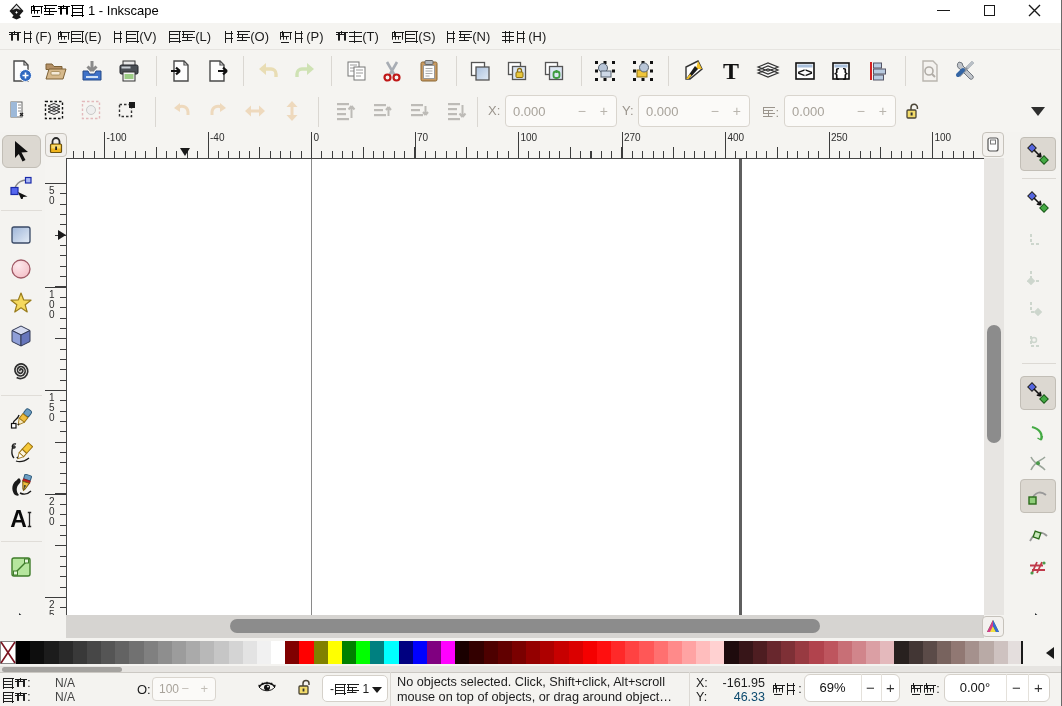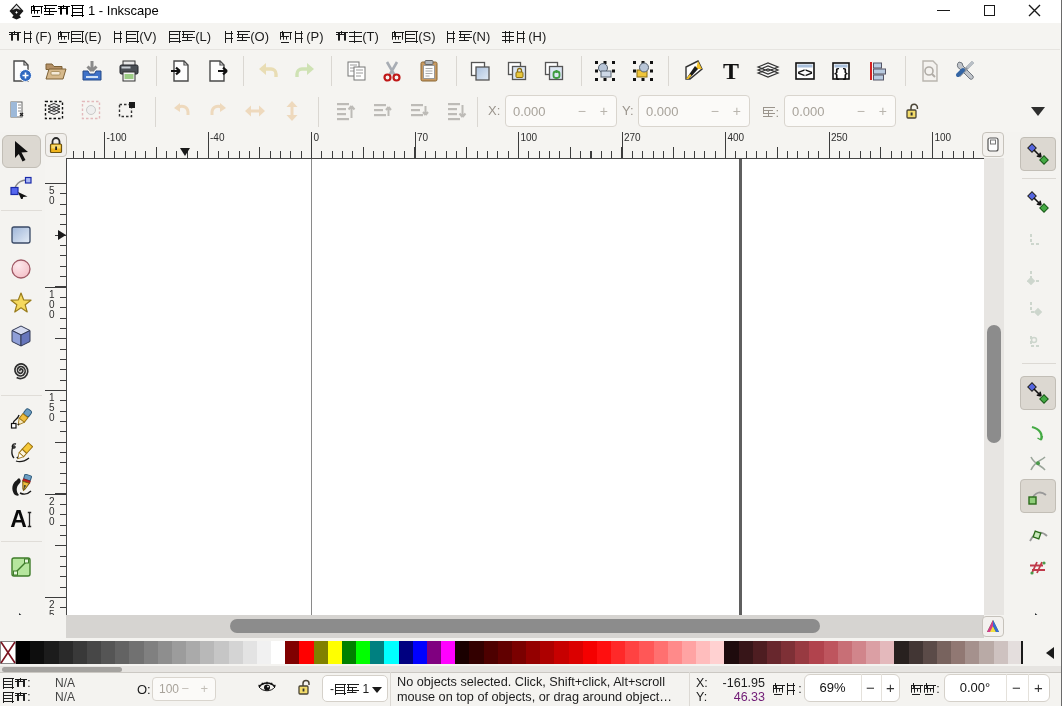--- a/index.html
+++ b/index.html
@@ -701,21 +701,21 @@
   </svg>
 <div class="ab" style="left:322px;top:675px;width:66px;height:27px;background:#fff;border:1px solid #d5d1ca;border-radius:5px"></div>
 <div class="ab" style="left:330px;top:682px;font-size:12px;color:#1c1c1c">-<i style="display:inline-block;width:11.6px;height:11.2px;vertical-align:-2px;background-image:linear-gradient(#1c1c1c,#1c1c1c),linear-gradient(#1c1c1c,#1c1c1c),linear-gradient(#1c1c1c,#1c1c1c),linear-gradient(#1c1c1c,#1c1c1c),linear-gradient(#1c1c1c,#1c1c1c),linear-gradient(#1c1c1c,#1c1c1c);background-position:0% 2%,0% 96%,2% 0%,95% 0%,10% 33%,10% 64%;background-size:100% 1.25px,100% 1.25px,1.25px 100%,1.25px 100%,80% 1.25px,80% 1.25px;background-repeat:no-repeat;margin:0 0.5px;"></i><i style="display:inline-block;width:11.6px;height:11.2px;vertical-align:-2px;background-image:linear-gradient(#1c1c1c,#1c1c1c),linear-gradient(#1c1c1c,#1c1c1c),linear-gradient(#1c1c1c,#1c1c1c),linear-gradient(#1c1c1c,#1c1c1c),linear-gradient(#1c1c1c,#1c1c1c),linear-gradient(#1c1c1c,#1c1c1c);background-position:0% 4%,4% 0%,10% 30%,0% 58%,47% 58%,10% 86%;background-size:100% 1.25px,1.25px 55%,85% 1.25px,100% 1.25px,1.25px 42%,80% 1.25px;background-repeat:no-repeat;margin:0 0.5px;"></i> 1</div>
 <div class="ab" style="left:372px;top:687px;width:0;height:0;border-left:5px solid transparent;border-right:5px solid transparent;border-top:6px solid #1a1a1a"></div>
 <div class="ab" style="left:390px;top:672px;width:1px;height:34px;background:#dcd9d4"></div>
 <div class="ab" style="left:397px;top:675px;width:290px;font-size:12.7px;line-height:14.5px;color:#1c1c1c;white-space:nowrap">No objects selected. Click, Shift+click, Alt+scroll<br>mouse on top of objects, or drag around object…</div>
 <div class="ab" style="left:689px;top:672px;width:1px;height:34px;background:#dcd9d4"></div>
 <div class="ab" style="left:696px;top:676px;font-size:12.5px;color:#1c1c1c">X:</div>
 <div class="ab" style="left:696px;top:690px;font-size:12.5px;color:#1c1c1c">Y:</div>
 <div class="ab" style="left:713px;top:676px;width:52px;text-align:right;font-size:12.5px;color:#1c1c1c">-161.95</div>
-<div class="ab" style="left:713px;top:690px;width:52px;text-align:right;font-size:12.5px;color:#701a75">46.33</div>
+<div class="ab" style="left:713px;top:690px;width:52px;text-align:right;font-size:12.5px;color:#0c4a6e">46.33</div>
 <div class="ab" style="left:772px;top:682px;font-size:12.5px;color:#1c1c1c"><i style="display:inline-block;width:12.1px;height:11.6px;vertical-align:-2px;background-image:linear-gradient(#1c1c1c,#1c1c1c),linear-gradient(#1c1c1c,#1c1c1c),linear-gradient(#1c1c1c,#1c1c1c),linear-gradient(#1c1c1c,#1c1c1c),linear-gradient(#1c1c1c,#1c1c1c),linear-gradient(#1c1c1c,#1c1c1c),linear-gradient(#1c1c1c,#1c1c1c),linear-gradient(#1c1c1c,#1c1c1c);background-position:0% 12%,20% 0%,0% 44%,30% 44%,30% 44%,90% 44%,30% 98%,60% 60%;background-size:100% 1.25px,1.25px 40%,1.25px 56%,70% 1.25px,1.25px 56%,1.25px 56%,70% 1.25px,1.25px 30%;background-repeat:no-repeat;margin:0 0.5px;"></i><i style="display:inline-block;width:12.1px;height:11.6px;vertical-align:-2px;background-image:linear-gradient(#1c1c1c,#1c1c1c),linear-gradient(#1c1c1c,#1c1c1c),linear-gradient(#1c1c1c,#1c1c1c),linear-gradient(#1c1c1c,#1c1c1c);background-position:14% 0%,40% 20%,68% 0%,40% 62%;background-size:1.25px 100%,60% 1.25px,1.25px 100%,60% 1.25px;background-repeat:no-repeat;margin:0 0.5px;"></i>:</div>
 <div class="ab" style="left:804px;top:674px;width:96px;height:28px;background:#fff;border:1px solid #d5d1ca;border-radius:6px"></div>
 <div class="ab" style="left:804px;top:674px;width:58px;height:28px;border-right:1px solid #e4e1db;text-align:center;font-size:13px;color:#111;line-height:27px">69%</div>
 <div class="ab" style="left:881px;top:674px;width:1px;height:28px;background:#e4e1db"></div>
 <div class="ab" style="left:866px;top:679px;font-size:15px;color:#333">−</div>
 <div class="ab" style="left:886px;top:679px;font-size:15px;color:#333">+</div>
 <div class="ab" style="left:910px;top:682px;font-size:12.5px;color:#1c1c1c"><i style="display:inline-block;width:12.1px;height:11.6px;vertical-align:-2px;background-image:linear-gradient(#1c1c1c,#1c1c1c),linear-gradient(#1c1c1c,#1c1c1c),linear-gradient(#1c1c1c,#1c1c1c),linear-gradient(#1c1c1c,#1c1c1c),linear-gradient(#1c1c1c,#1c1c1c),linear-gradient(#1c1c1c,#1c1c1c),linear-gradient(#1c1c1c,#1c1c1c),linear-gradient(#1c1c1c,#1c1c1c);background-position:0% 12%,20% 0%,0% 44%,30% 44%,30% 44%,90% 44%,30% 98%,60% 60%;background-size:100% 1.25px,1.25px 40%,1.25px 56%,70% 1.25px,1.25px 56%,1.25px 56%,70% 1.25px,1.25px 30%;background-repeat:no-repeat;margin:0 0.5px;"></i><i style="display:inline-block;width:12.1px;height:11.6px;vertical-align:-2px;background-image:linear-gradient(#1c1c1c,#1c1c1c),linear-gradient(#1c1c1c,#1c1c1c),linear-gradient(#1c1c1c,#1c1c1c),linear-gradient(#1c1c1c,#1c1c1c),linear-gradient(#1c1c1c,#1c1c1c),linear-gradient(#1c1c1c,#1c1c1c),linear-gradient(#1c1c1c,#1c1c1c),linear-gradient(#1c1c1c,#1c1c1c);background-position:0% 12%,20% 0%,0% 44%,30% 44%,30% 44%,90% 44%,30% 98%,60% 60%;background-size:100% 1.25px,1.25px 40%,1.25px 56%,70% 1.25px,1.25px 56%,1.25px 56%,70% 1.25px,1.25px 30%;background-repeat:no-repeat;margin:0 0.5px;"></i>:</div>
 <div class="ab" style="left:944px;top:674px;width:106px;height:28px;background:#fff;border:1px solid #d5d1ca;border-radius:6px"></div>
 <div class="ab" style="left:944px;top:674px;width:63px;height:28px;border-right:1px solid #e4e1db;text-align:center;font-size:13px;color:#111;line-height:27px">0.00°</div>
 <div class="ab" style="left:1028px;top:674px;width:1px;height:28px;background:#e4e1db"></div>

